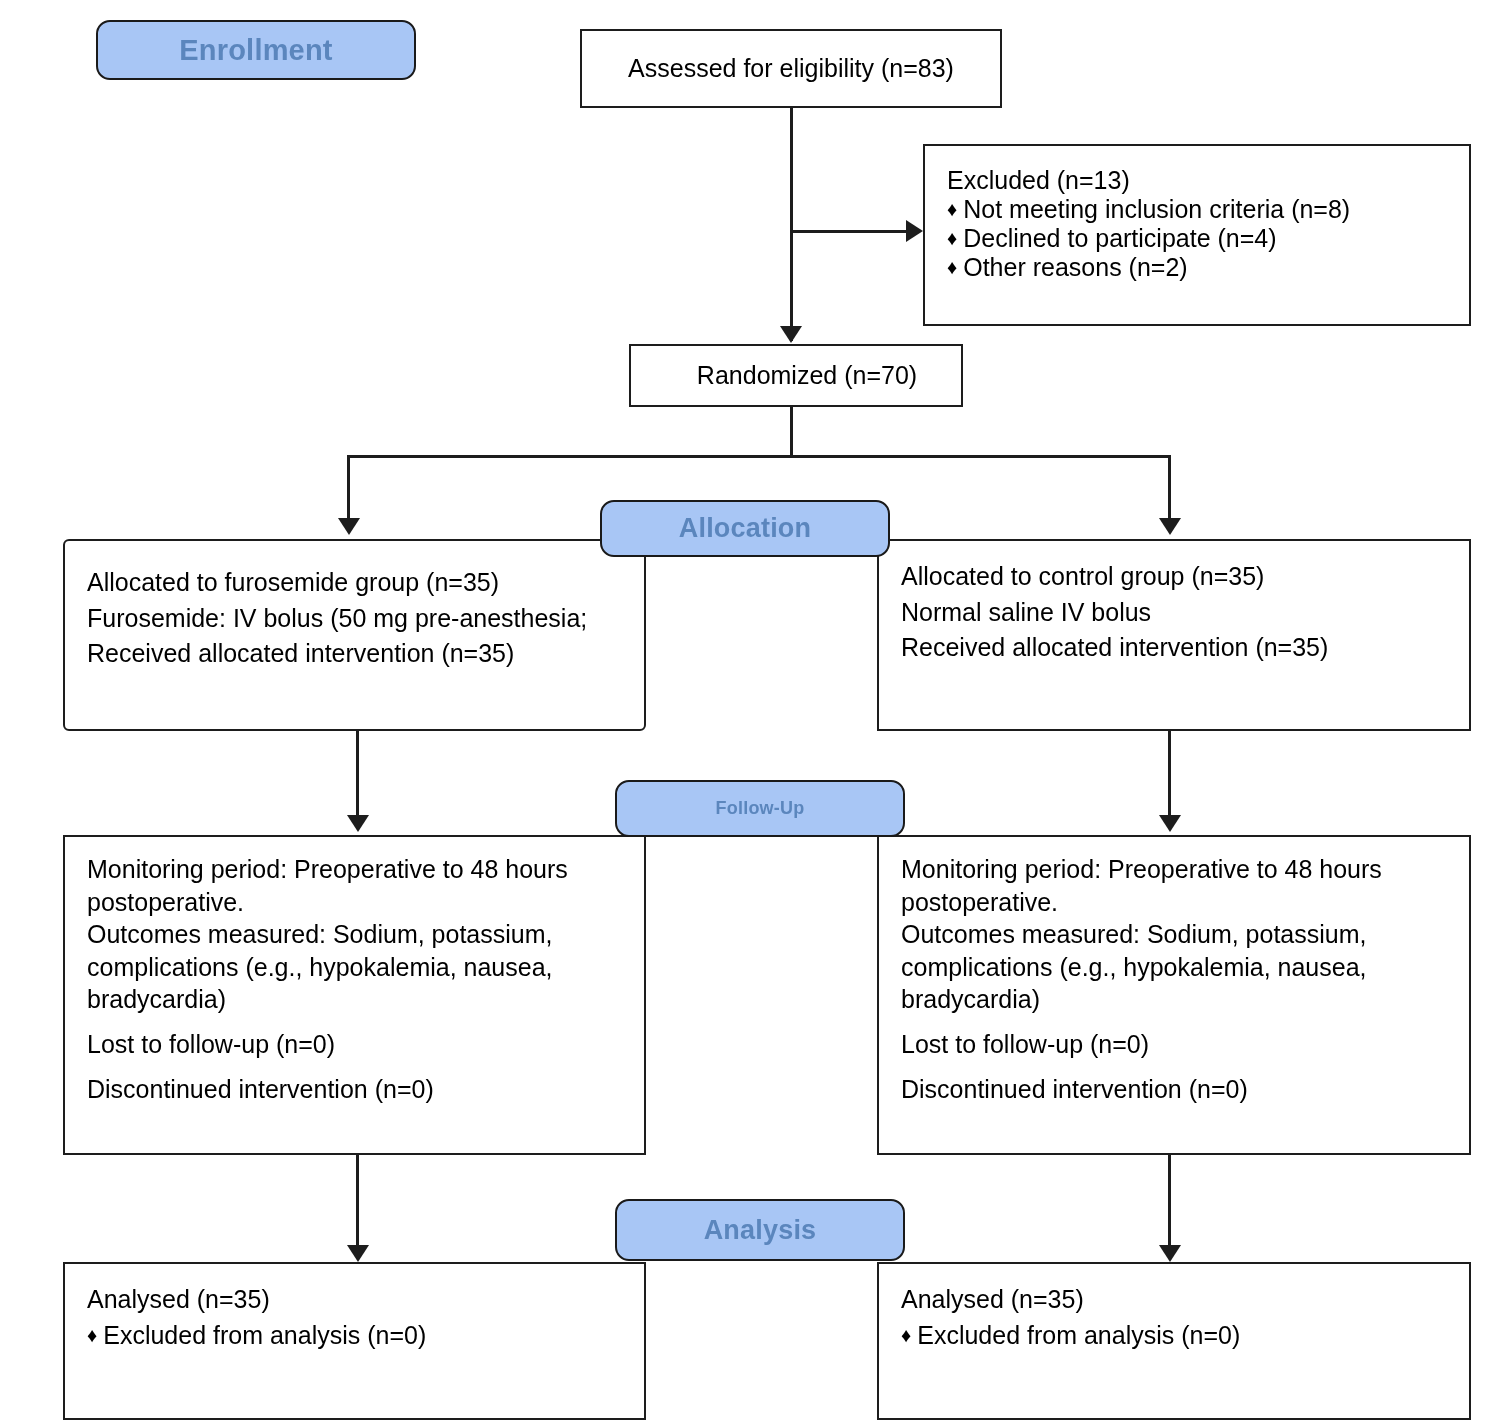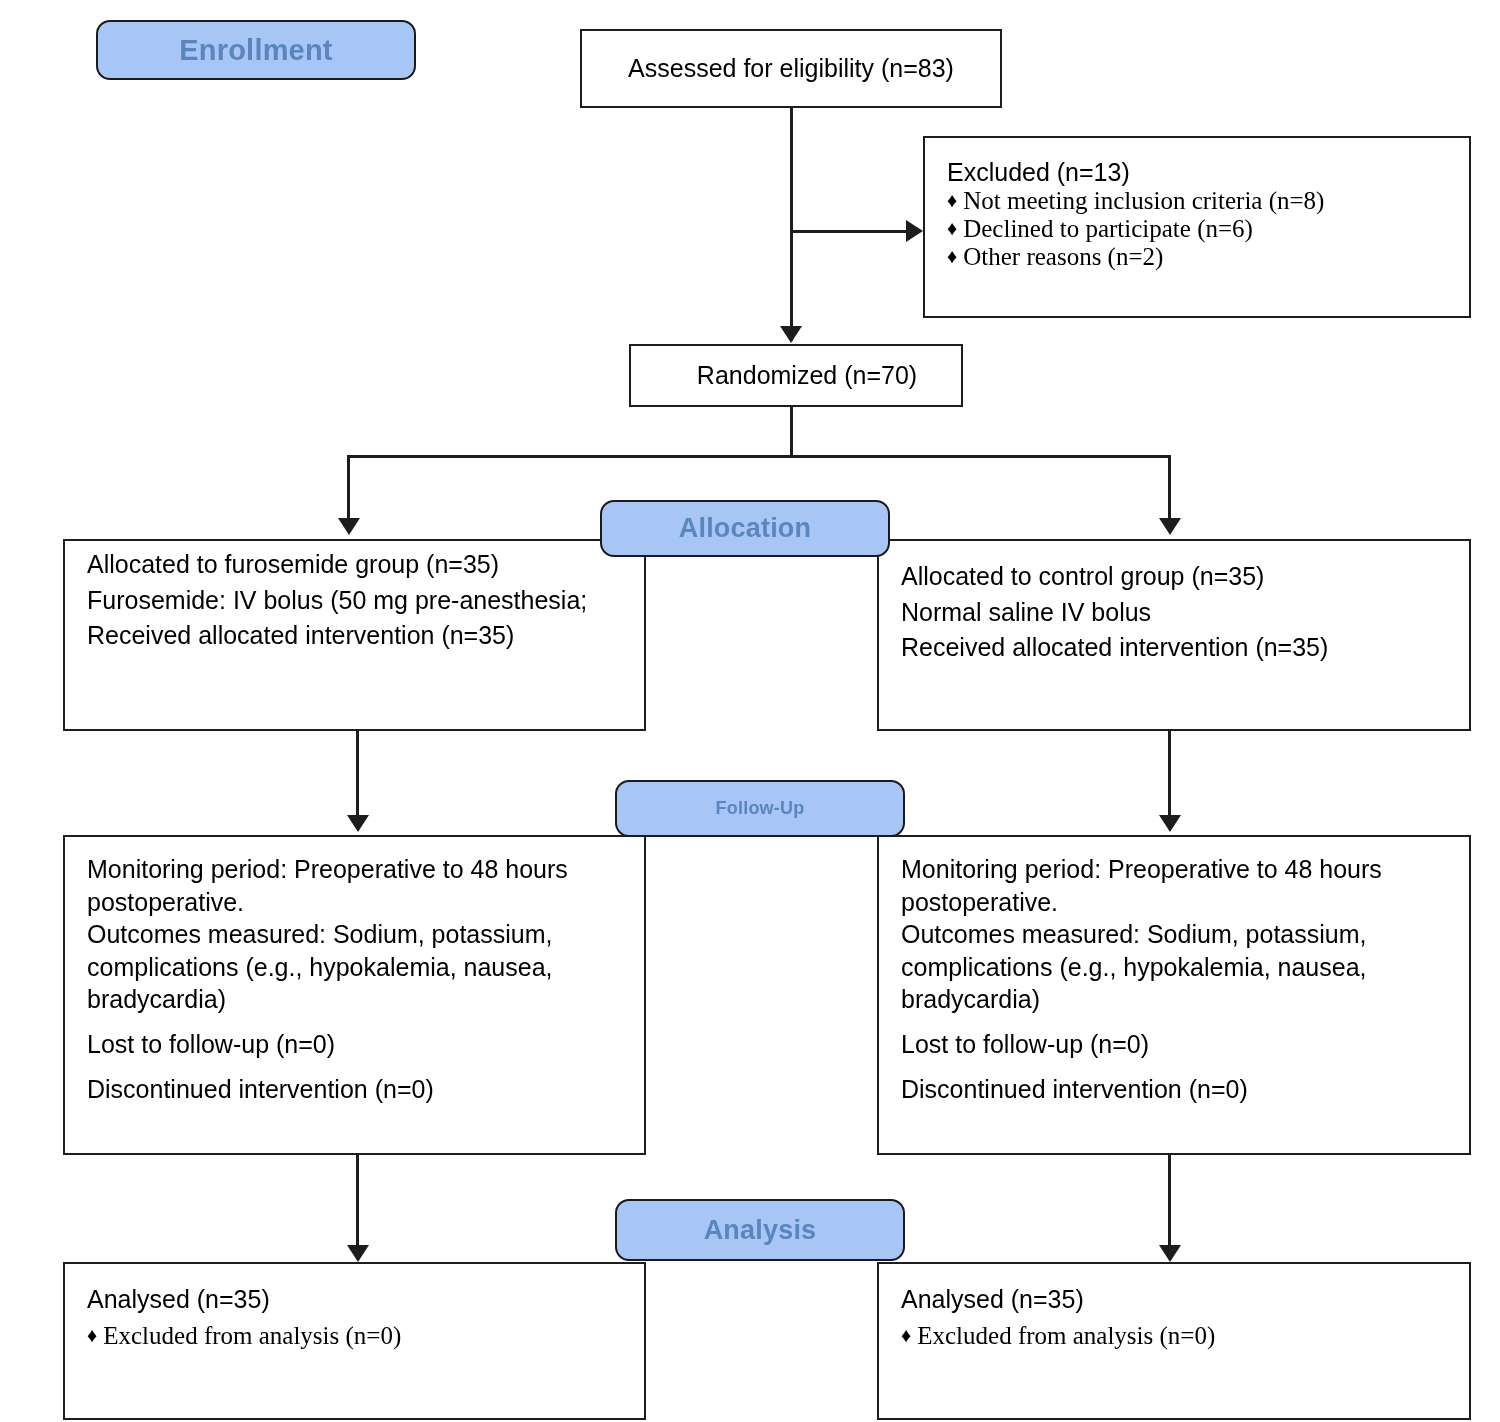--- a/index.html
+++ b/index.html
@@ -53,21 +53,20 @@
   .box-left {
     padding: 14px 20px 10px 22px;
   }
   .line-row {
     white-space: nowrap;
   }
   .bullet-row {
     white-space: nowrap;
     padding-left: 16px;
     text-indent: -16px;
-    font-family: Liberation Serif, serif;
   }
   .bullet-glyph {
     font-size: 20px;
     padding-right: 6px;
     position: relative;
     top: -2px;
   }
   .spacer {
     height: 0.78em;
   }
@@ -115,27 +114,27 @@
   <div class="node-box box-center" style="left:580px; top:29px; width:422px; height:79px;">
     <div class="txt line-row">Assessed for eligibility (n=83)</div>
   </div>
 
   <div class="vline" style="left:790px; top:108px; height:233px;"></div>
   <div class="arrow-down" style="left:780px; top:326px;"></div>
 
   <div class="hline" style="left:790px; top:230px; width:120px;"></div>
   <div class="arrow-right" style="left:906px; top:220px;"></div>
 
-  <div class="node-box box-left" style="left:923px; top:136px; width:548px; height:182px; padding-top:20px;">
+  <div class="node-box box-left" style="left:923px; top:144px; width:548px; height:182px; padding-top:20px;">
     <div class="txt line-row">Excluded (n=13)</div>
     <div class="txt bullet-row">
       <span class="bullet-glyph">♦</span><span>Not meeting inclusion criteria (n=8)</span>
     </div>
     <div class="txt bullet-row">
-      <span class="bullet-glyph">♦</span><span>Declined to participate (n=6)</span>
+      <span class="bullet-glyph">♦</span><span>Declined to participate (n=4)</span>
     </div>
     <div class="txt bullet-row">
       <span class="bullet-glyph">♦</span><span>Other reasons (n=2)</span>
     </div>
   </div>
 
   <div class="node-box box-center" style="left:629px; top:344px; width:334px; height:63px;padding-left:22px;">
     <div class="txt line-row">Randomized (n=70)</div>
   </div>
 
@@ -143,21 +142,21 @@
   <div class="hline" style="left:347px; top:455px; width:824px;"></div>
   <div class="vline" style="left:347px; top:455px; height:65px;"></div>
   <div class="arrow-down" style="left:338px; top:518px;"></div>
   <div class="vline" style="left:1168px; top:455px; height:65px;"></div>
   <div class="arrow-down" style="left:1159px; top:518px;"></div>
 
   <div class="stage-badge" style="left:600px; top:500px; width:290px; height:57px; font-size:27px;">
     <span>Allocation</span>
   </div>
 
-  <div class="node-box box-left" style="left:63px; top:539px; width:583px; height:192px; padding-top:6px;">
+  <div class="node-box box-left" style="left:63px; top:539px; width:583px; height:192px; padding-top:24px;border-radius:6px;">
     <div class="txt line-row" style="line-height:1.42;">Allocated to furosemide group (n=35)</div>
     <div class="txt line-row" style="line-height:1.42;">Furosemide: IV bolus (50 mg pre-anesthesia;</div>
     <div class="txt line-row" style="line-height:1.42;">Received allocated intervention (n=35)</div>
   </div>
 
   <div class="node-box box-left" style="left:877px; top:539px; width:594px; height:192px; padding-top:18px;">
     <div class="txt line-row" style="line-height:1.42;">Allocated to control group (n=35)</div>
     <div class="txt line-row" style="line-height:1.42;">Normal saline IV bolus</div>
     <div class="txt line-row" style="line-height:1.42;">Received allocated intervention (n=35)</div>
   </div>

